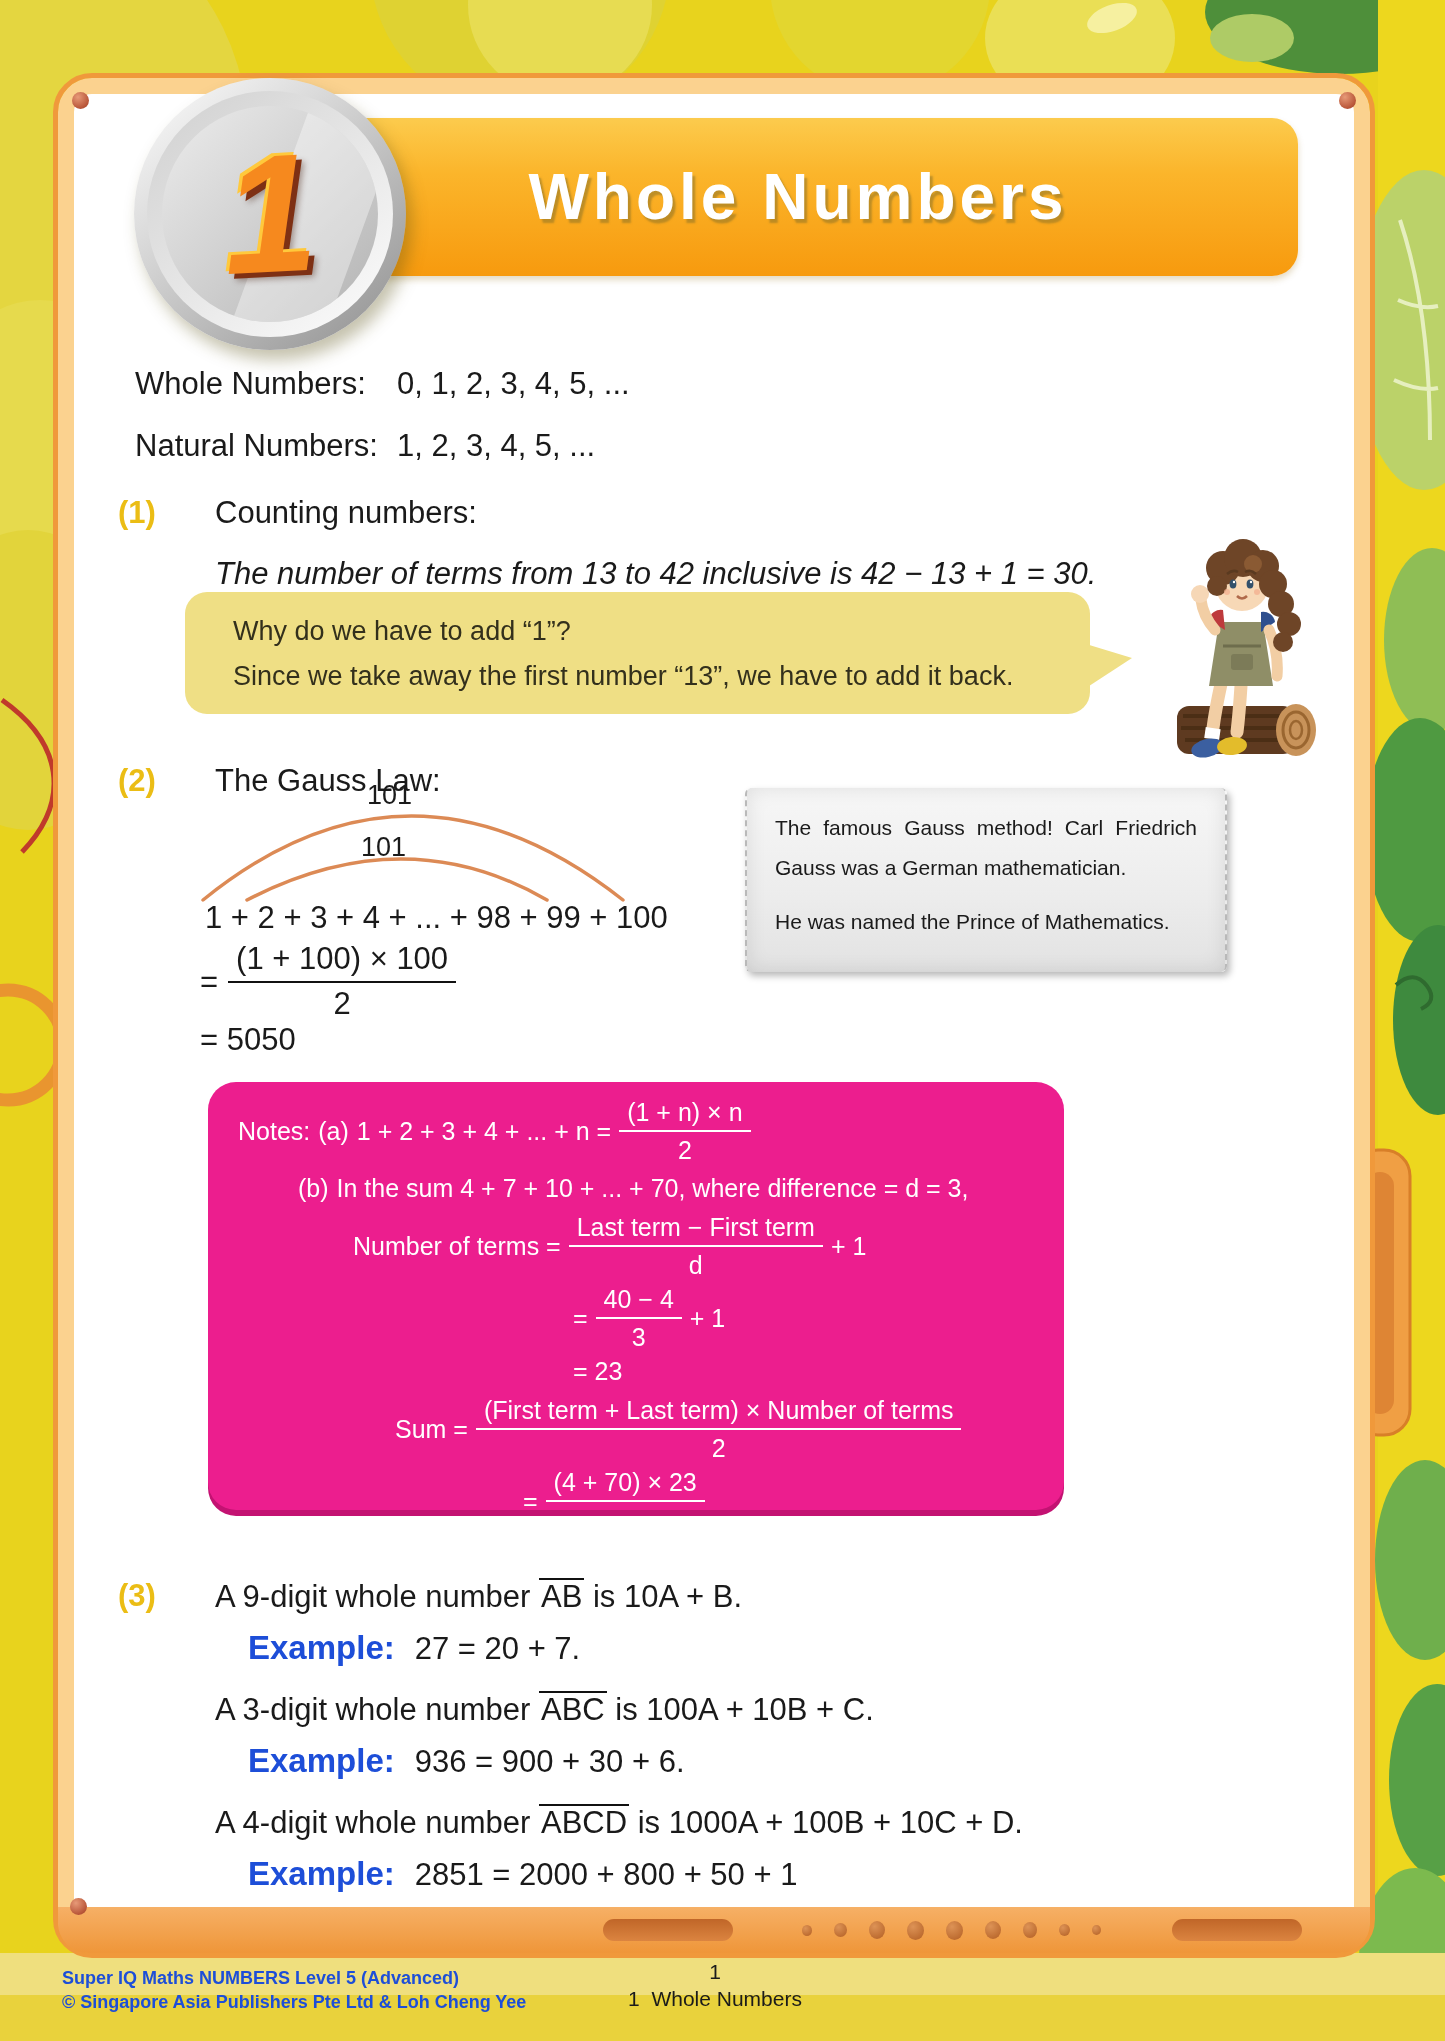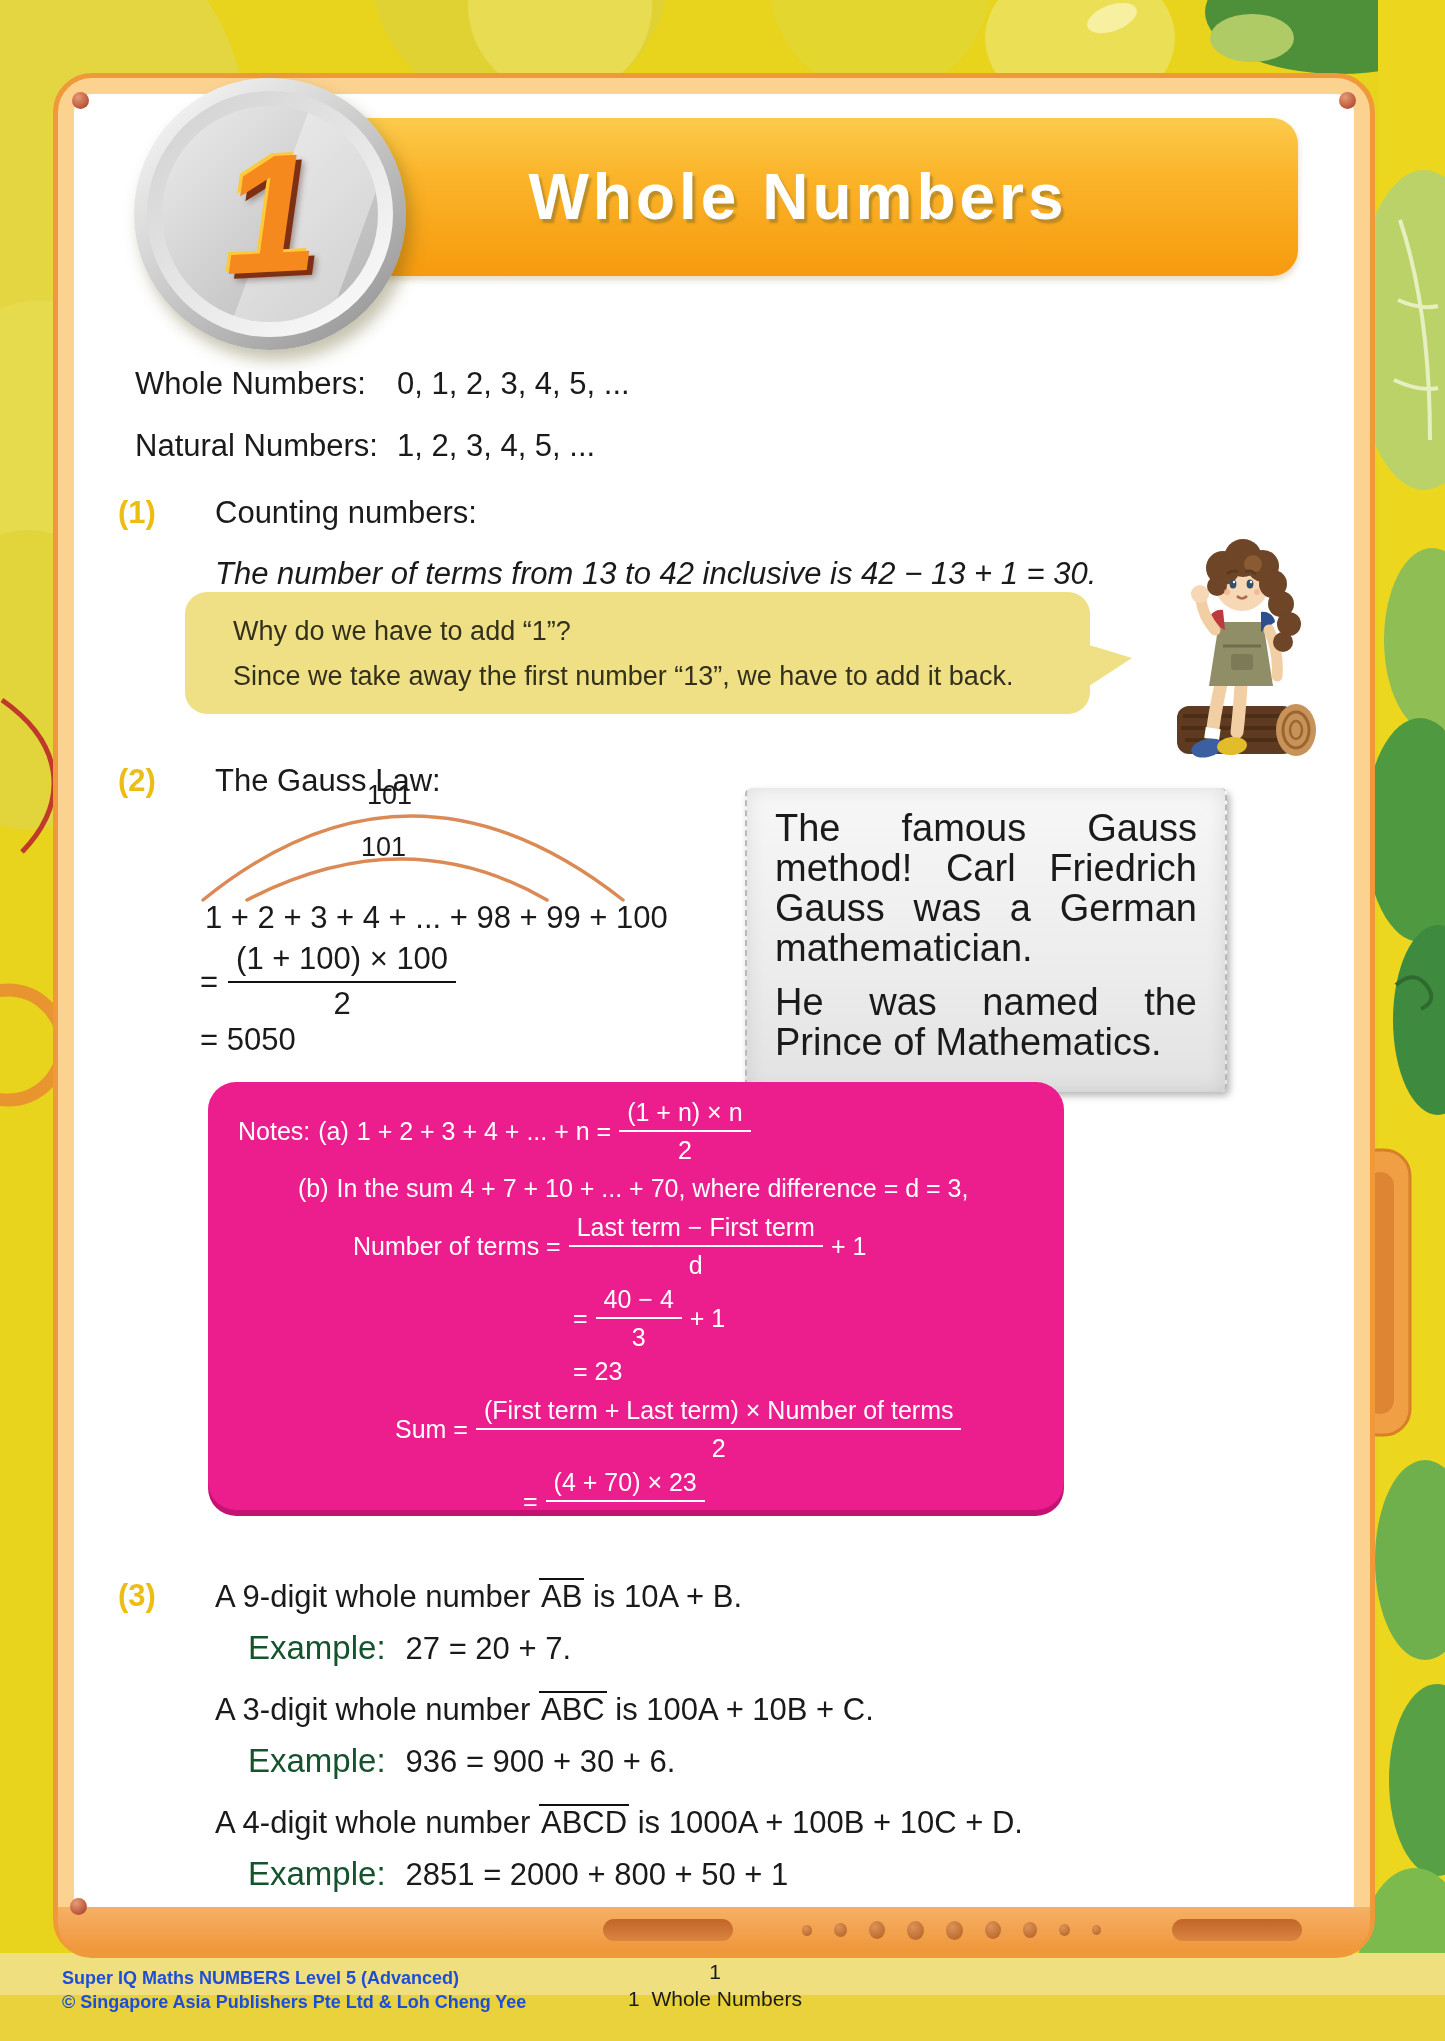--- a/index.html
+++ b/index.html
@@ -71,40 +71,40 @@
 
   .frac{display:inline-block;text-align:center;vertical-align:middle;}
   .frac .fnum{display:block;padding:0 8px 4px;border-bottom:2.5px solid #111;line-height:1.12;}
   .frac .fden{display:block;padding-top:4px;line-height:1.12;}
 
   
   .infobox{position:absolute;left:671px;top:694px;width:482px;box-sizing:border-box;
            background:linear-gradient(180deg,#f7f7f7,#ececec 60%,#e2e2e2);
            border-left:2px dashed #b9b9b9;border-right:2px dashed #b9b9b9;border-radius:6px;
            box-shadow:inset 0 0 20px rgba(0,0,0,.10),3px 4px 7px rgba(0,0,0,.28);
-           padding:20px 28px 16px;font-size:38px;line-height:40px;text-align:justify;}
+           padding:20px 28px 16px;font-size:21px;line-height:40px;text-align:justify;}
   .infobox p{margin:0 0 14px;}
 
   
   .pinkbox{position:absolute;left:134px;top:988px;width:856px;height:428px;border-radius:28px;
            background:#EC1E8E;box-shadow:0 6px 0 #C31272;color:#fff;font-size:25px;
            box-sizing:border-box;padding-top:16px;overflow:hidden;}
   .pinkbox .row{display:flex;align-items:center;gap:8px;margin-bottom:6px;}
   .pinkbox .frac .fnum{border-color:#fff;}
   .pl30{padding-left:30px;}.pl90{padding-left:90px;}.pl145{padding-left:145px;}
   .pl150{padding-left:150px;margin-left:37px;}.pl315{padding-left:315px;}.pl365{padding-left:365px;}
   .mb10{margin-bottom:10px!important;}
 
   
   .sec3{position:absolute;left:44px;top:1484px;font-size:31px;}
   .sec3 .item{display:flex;}
   .sec3 .item .n{width:97px;flex:0 0 97px;}
   .sec3 .item.cont{padding-left:97px;text-align:center;}
   .sec3 .ex{display:flex;align-items:baseline;gap:20px;padding-left:130px;margin:14px 0 24px;}
-  .sec3 .ex .lab{font-size:33px;font-weight:normal;color:#14532d;}
+  .sec3 .ex .lab{font-size:33px;font-weight:bold;color:#1d4ed8;}
   .ovl{display:inline-block;border-top:2.5px solid #111;line-height:1;padding:1px 2px 0;}
 
   
   .bar{position:absolute;left:-16px;right:-16px;bottom:-16px;height:46px;z-index:5;
        background:linear-gradient(180deg,#F6B066,#EF9639);border-radius:0 0 30px 30px;
        display:flex;align-items:center;}
   .pill{height:22px;border-radius:12px;background:linear-gradient(180deg,#C06628,#DB8440);}
   .pill.l{width:130px;margin-left:545px;}
   .pill.r{width:130px;margin-left:60px;}
   .dots{display:flex;align-items:center;margin-left:58px;}

